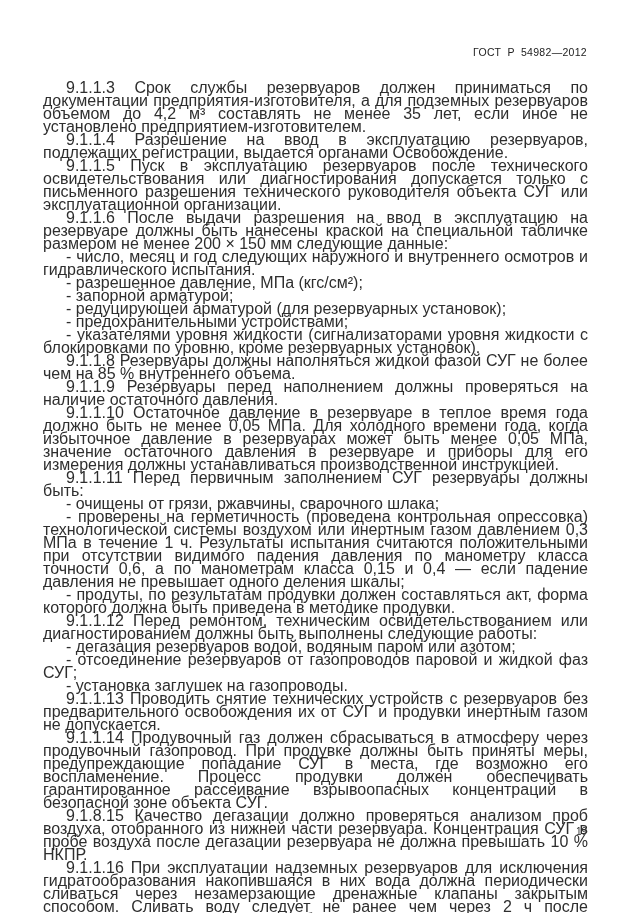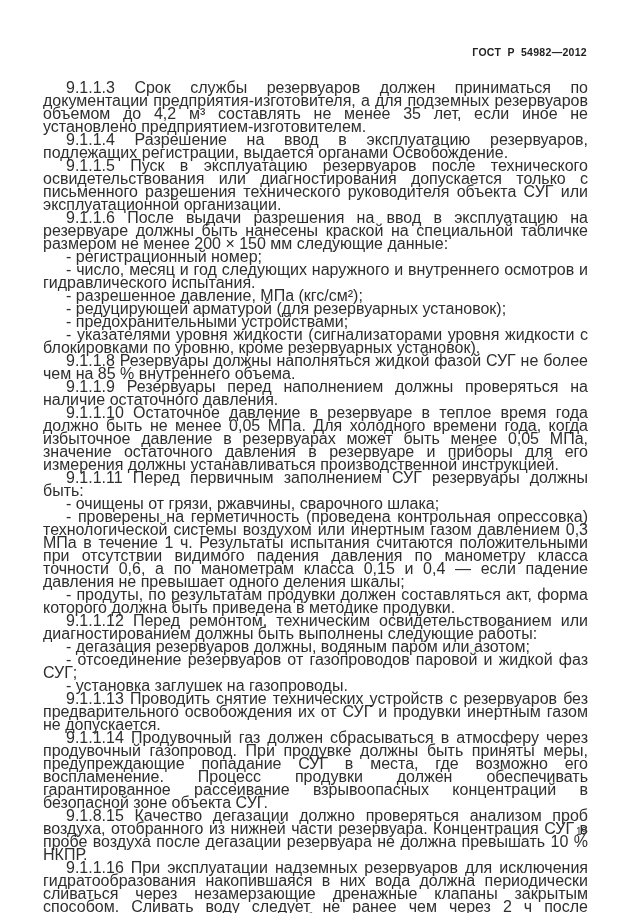--- a/index.html
+++ b/index.html
@@ -13,21 +13,21 @@
     position: relative;
     font-family: "Liberation Sans", sans-serif;
     color: #2e2e2e;
     overflow: hidden;
   }
   .doc-header {
     position: absolute;
     top: 46px;
     right: 43px;
     font-size: 10.5px;
-    font-weight: bold;
+    font-weight: normal;
     letter-spacing: 0.3px;
     word-spacing: 3px;
     color: #222222;
   }
   .content {
     position: absolute;
     top: 81px;
     left: 43px;
     width: 545px;
   }
@@ -50,35 +50,35 @@
 </head>
 <body>
 
 <div class="doc-header">ГОСТ Р 54982—2012</div>
 
 <div class="content">
   <p>9.1.1.3 Срок службы резервуаров должен приниматься по документации предприятия-изготовителя, а для подземных резервуаров объемом до 4,2 м³ составлять не менее 35 лет, если иное не установлено предприятием-изготовителем.</p>
   <p>9.1.1.4 Разрешение на ввод в эксплуатацию резервуаров, подлежащих регистрации, выдается органами Освобождение.</p>
   <p>9.1.1.5 Пуск в эксплуатацию резервуаров после технического освидетельствования или диагностирования допускается только с письменного разрешения технического руководителя объекта СУГ или эксплуатационной организации.</p>
   <p>9.1.1.6 После выдачи разрешения на ввод в эксплуатацию на резервуаре должны быть нанесены краской на специальной табличке размером не менее 200 × 150 мм следующие данные:</p>
-  <p>- регистрационный номер;</p>
   <p>- число, месяц и год следующих наружного и внутреннего осмотров и гидравлического испытания.</p>
   <p>- разрешенное давление, МПа (кгс/см²);</p>
+  <p>- запорной арматурой;</p>
   <p>- редуцирующей арматурой (для резервуарных установок);</p>
   <p>- предохранительными устройствами;</p>
   <p>- указателями уровня жидкости (сигнализаторами уровня жидкости с блокировками по уровню, кроме резервуарных установок).</p>
   <p>9.1.1.8 Резервуары должны наполняться жидкой фазой СУГ не более чем на 85 % внутреннего объема.</p>
   <p>9.1.1.9 Резервуары перед наполнением должны проверяться на наличие остаточного давления.</p>
   <p>9.1.1.10 Остаточное давление в резервуаре в теплое время года должно быть не менее 0,05 МПа. Для холодного времени года, когда избыточное давление в резервуарах может быть менее 0,05 МПа, значение остаточного давления в резервуаре и приборы для его измерения должны устанавливаться производственной инструкцией.</p>
   <p>9.1.1.11 Перед первичным заполнением СУГ резервуары должны быть:</p>
   <p>- очищены от грязи, ржавчины, сварочного шлака;</p>
   <p>- проверены на герметичность (проведена контрольная опрессовка) технологической системы воздухом или инертным газом давлением 0,3 МПа в течение 1 ч. Результаты испытания считаются положительными при отсутствии видимого падения давления по манометру класса точности 0,6, а по манометрам класса 0,15 и 0,4 — если падение давления не превышает одного деления шкалы;</p>
   <p>- продуты, по результатам продувки должен составляться акт, форма которого должна быть приведена в методике продувки.</p>
   <p>9.1.1.12 Перед ремонтом, техническим освидетельствованием или диагностированием должны быть выполнены следующие работы:</p>
-  <p>- дегазация резервуаров должны, водяным паром или азотом;</p>
+  <p>- дегазация резервуаров водой, водяным паром или азотом;</p>
   <p>- отсоединение резервуаров от газопроводов паровой и жидкой фаз СУГ;</p>
   <p>- установка заглушек на газопроводы.</p>
   <p>9.1.1.13 Проводить снятие технических устройств с резервуаров без предварительного освобождения их от СУГ и продувки инертным газом не допускается.</p>
   <p>9.1.1.14 Продувочный газ должен сбрасываться в атмосферу через продувочный газопровод. При продувке должны быть приняты меры, предупреждающие попадание СУГ в места, где возможно его воспламенение. Процесс продувки должен обеспечивать гарантированное рассеивание взрывоопасных концентраций в безопасной зоне объекта СУГ.</p>
   <p>9.1.8.15 Качество дегазации должно проверяться анализом проб воздуха, отобранного из нижней части резервуара. Концентрация СУГ в пробе воздуха после дегазации резервуара не должна превышать 10 % НКПР.</p>
   <p>9.1.1.16 При эксплуатации надземных резервуаров для исключения гидратообразования накопившаяся в них вода должна периодически сливаться через незамерзающие дренажные клапаны закрытым способом. Сливать воду следует не ранее чем через 2 ч после наполнения резервуара. Освобождение резервуаров АГЗС и резервуарных установок от воды и неиспарившихся остатков должно осуществляться с применением оборудования и по методике, регламентированной ТЭД предприятия-изготовителя применяемой технологической системы.</p>
 </div>
 
 <div class="page-number">19</div>
 

